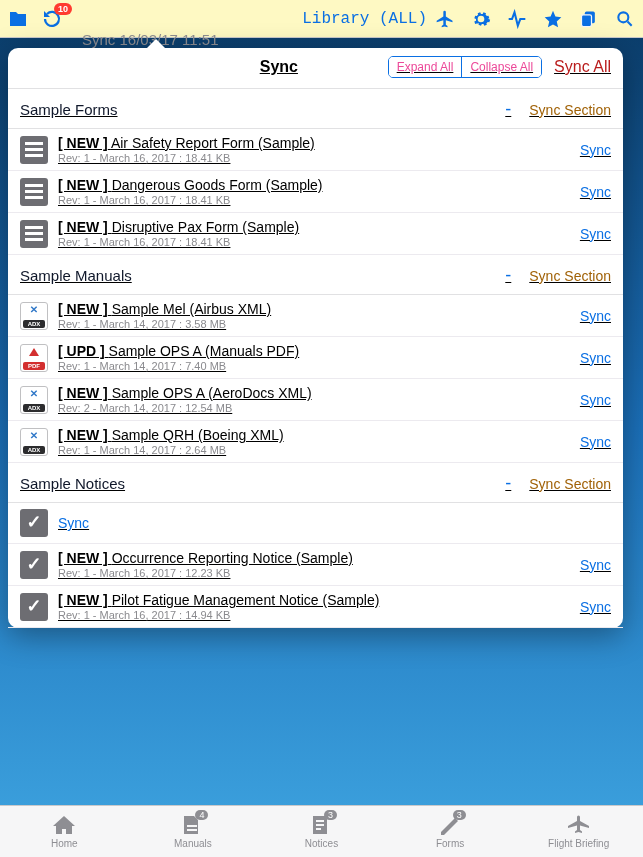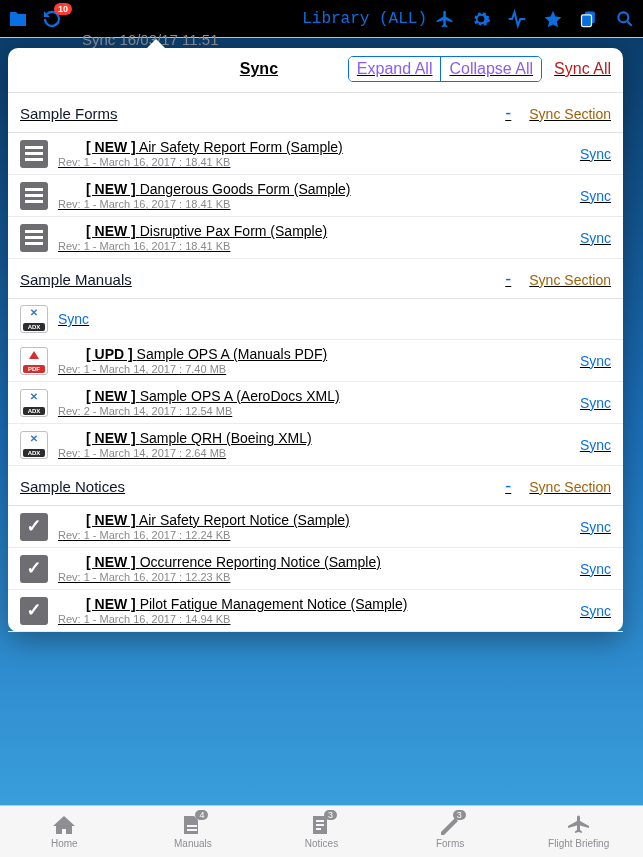--- a/index.html
+++ b/index.html
@@ -3,21 +3,21 @@
 <meta charset="utf-8">
 <style>
 * { margin: 0; padding: 0; box-sizing: border-box; }
 body {
   font-family: -apple-system, "Helvetica Neue", Arial, sans-serif;
   width: 643px; height: 857px;
   background: linear-gradient(180deg, #0a3a66 0%, #1b6fb8 50%, #3ea4e0 100%);
   overflow: hidden; position: relative;
 }
 .topbar {
-  height: 38px; background: #000000; border-bottom: 1px solid #c9c9cb;
+  height: 38px; background: #fef9c3; border-bottom: 1px solid #c9c9cb;
   display: flex; align-items: center; padding: 0 8px; gap: 8px;
 }
 .topbar .left { display: flex; align-items: center; gap: 14px; }
 .topbar .title { flex: 1; text-align: right; color: #0a6fe3; font-size: 16px; font-family: Liberation Mono, monospace; }
 .topbar .right { display: flex; align-items: center; gap: 16px; }
 .topbar .sync-time { color: #8e8e93; font-size: 15px; margin-left: 6px; margin-top: 41px; }
 .tb-icon { color: #0a6fe3; position: relative; }
 .tb-icon svg { display: block; }
 .badge {
   position: absolute; top: -6px; right: -10px; background: #ff3b30; color: #fff;
@@ -33,39 +33,39 @@
   border-left: 10px solid transparent; border-right: 10px solid transparent;
   border-bottom: 10px solid #fff;
 }
 .pop-header {
   display: flex; align-items: center; padding: 8px 12px 10px;
   border-bottom: 1px solid #e1e1e3;
 }
 .pop-header .ph-title { font-weight: 700; font-size: 16px; flex: 1; text-align: center; color: #000; }
 .seg { display: flex; border: 1px solid #0a6fe3; border-radius: 5px; overflow: hidden; }
 .seg button {
-  background: #fff; color: #8b5cf6; border: none; font-size: 16px;
+  background: #fff; color: #ec4899; border: none; font-size: 12px;
   padding: 3px 8px; cursor: pointer;
 }
 .seg button + button { border-left: 1px solid #0a6fe3; }
 .sync-all { color: #b91c1c; font-size: 16px; margin-left: 12px; cursor: pointer; }
 .section-header {
   display: flex; align-items: center; padding: 10px 12px 8px;
   border-bottom: 1px solid #e1e1e3;
 }
 .section-header .sh-title { font-size: 15px; color: #0f172a; flex: 1; }
 .section-header .sh-toggle { color: #0a6fe3; font-size: 18px; margin-right: 18px; cursor: pointer; }
 .section-header .sh-sync { color: #a16207; font-size: 14px; cursor: pointer; }
 .row {
   display: flex; align-items: center; padding: 6px 12px;
   border-bottom: 1px solid #eceaef;
 }
 .row .ricon { width: 28px; height: 28px; flex-shrink: 0; margin-right: 10px; }
 .row .rtext { flex: 1; min-width: 0; }
-.row .rtitle { font-size: 14px; color: #000; white-space: nowrap; overflow: hidden; text-overflow: ellipsis; margin-left: 28px; }
+.row .rtitle { font-size: 14px; color: #000; white-space: nowrap; overflow: hidden; text-overflow: ellipsis; }
 .row .rtitle .tag { font-weight: 700; }
 .row .rmeta { font-size: 11px; color: #8a8a8e; margin-top: 1px; }
 .row .rsync { color: #0a6fe3; font-size: 14px; cursor: pointer; }
 .tabbar {
   position: absolute; bottom: 0; left: 0; right: 0; height: 52px;
   background: #f6f6f7; border-top: 1px solid #c9c9cb;
   display: flex;
 }
 .tab {
   flex: 1; display: flex; flex-direction: column; align-items: center; justify-content: center;
@@ -206,20 +206,24 @@
         </div>
         <span class="rsync">Sync</span>
       </div>
       <div class="section-header">
         <span class="sh-title">Sample Manuals</span>
         <span class="sh-toggle">-</span>
         <span class="sh-sync">Sync Section</span>
       </div>
       <div class="row">
         <div class="ricon ic-xml"></div>
+        <div class="rtext">
+          <div class="rtitle"><span class="tag">[ NEW ]</span> <span>Sample Mel (Airbus XML)</span></div>
+          <div class="rmeta">Rev: 1 - March 14, 2017 : 3.58 MB</div>
+        </div>
         <span class="rsync">Sync</span>
       </div>
       <div class="row">
         <div class="ricon ic-pdf"></div>
         <div class="rtext">
           <div class="rtitle"><span class="tag">[ UPD ]</span> <span>Sample OPS A (Manuals PDF)</span></div>
           <div class="rmeta">Rev: 1 - March 14, 2017 : 7.40 MB</div>
         </div>
         <span class="rsync">Sync</span>
       </div>
@@ -239,24 +243,20 @@
         </div>
         <span class="rsync">Sync</span>
       </div>
       <div class="section-header">
         <span class="sh-title">Sample Notices</span>
         <span class="sh-toggle">-</span>
         <span class="sh-sync">Sync Section</span>
       </div>
       <div class="row">
         <div class="ricon ic-chk"></div>
-        <div class="rtext">
-          <div class="rtitle"><span class="tag">[ NEW ]</span> <span>Air Safety Report Notice (Sample)</span></div>
-          <div class="rmeta">Rev: 1 - March 16, 2017 : 12.24 KB</div>
-        </div>
         <span class="rsync">Sync</span>
       </div>
       <div class="row">
         <div class="ricon ic-chk"></div>
         <div class="rtext">
           <div class="rtitle"><span class="tag">[ NEW ]</span> <span>Occurrence Reporting Notice (Sample)</span></div>
           <div class="rmeta">Rev: 1 - March 16, 2017 : 12.23 KB</div>
         </div>
         <span class="rsync">Sync</span>
       </div>

